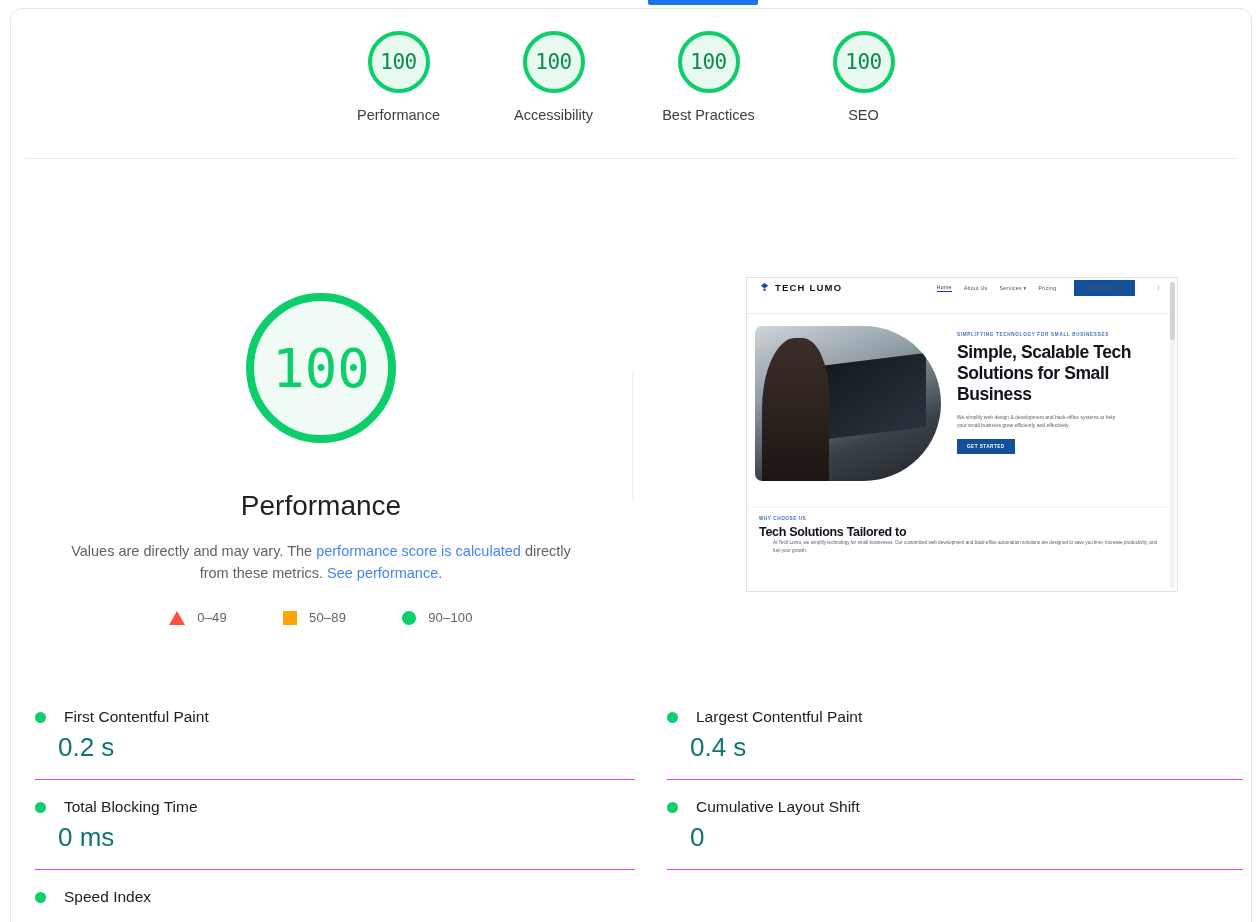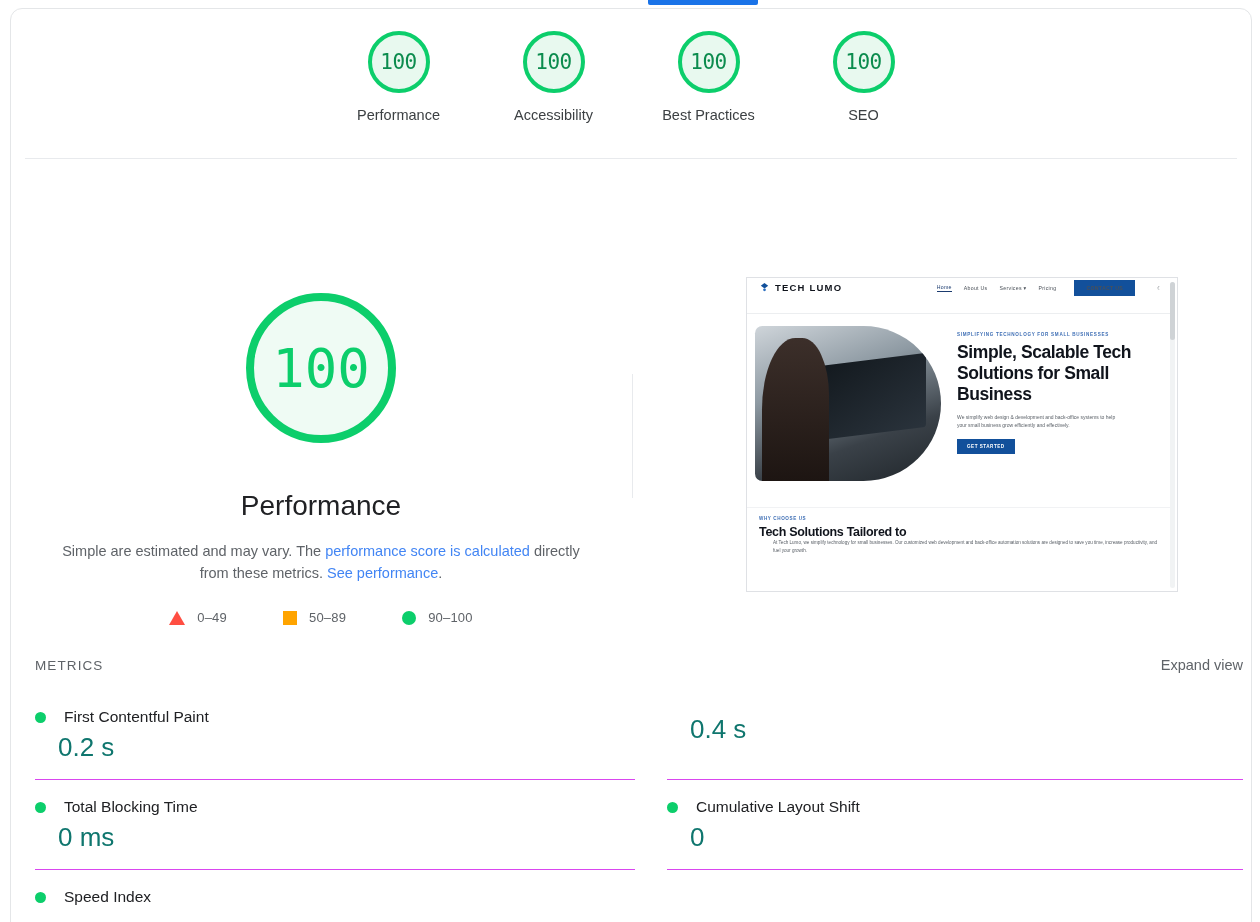--- a/index.html
+++ b/index.html
@@ -201,21 +201,21 @@
 
     <div class="divider-h"></div>
 
     <div class="middle">
       <div class="divider-v"></div>
 
       <div class="perf-block">
         <div class="gauge-lg">100</div>
         <div class="perf-title">Performance</div>
         <div class="perf-desc">
-          <span>Simple are estimated and may vary. The </span><a href="#">performance score is calculated</a><span> directly from these metrics. </span><a href="#">See performance</a><span>.</span>
+          <span>Values are directly and may vary. The </span><a href="#">performance score is calculated</a><span> directly from these metrics. </span><a href="#">See performance</a><span>.</span>
         </div>
 
         <div class="legend">
           <div class="legend-item">
             <div class="ic-tri"></div>
             <span class="legend-label">0–49</span>
           </div>
           <div class="legend-item">
             <div class="ic-sq"></div>
             <span class="legend-label">50–89</span>
@@ -268,34 +268,34 @@
             <div class="why-p">At Tech Lumo, we simplify technology for small businesses. Our customized web development and back-office automation solutions are designed to save you time, increase productivity, and fuel your growth.</div>
           </div>
 
         </div>
         <div class="thumb-scroll">
             <i></i>
           </div>
       </div>
     </div>
 
-    <div class="metrics-head">
-      <div class="metrics-title">METRICS</div>
-      <div class="metrics-expand">Expand view</div>
-    </div>
 
     <div class="metrics-grid">
       <div class="metric nb">
         <div class="metric-head">
           <span class="metric-dot"></span>
           <span class="metric-name">First Contentful Paint</span>
         </div>
         <div class="metric-value">0.2 s</div>
       </div>
       <div class="metric nb">
+        <div class="metric-head">
+          <span class="metric-dot"></span>
+          <span class="metric-name">Largest Contentful Paint</span>
+        </div>
         <div class="metric-value">0.4 s</div>
       </div>
       <div class="metric">
         <div class="metric-head">
           <span class="metric-dot"></span>
           <span class="metric-name">Total Blocking Time</span>
         </div>
         <div class="metric-value">0 ms</div>
       </div>
       <div class="metric">

